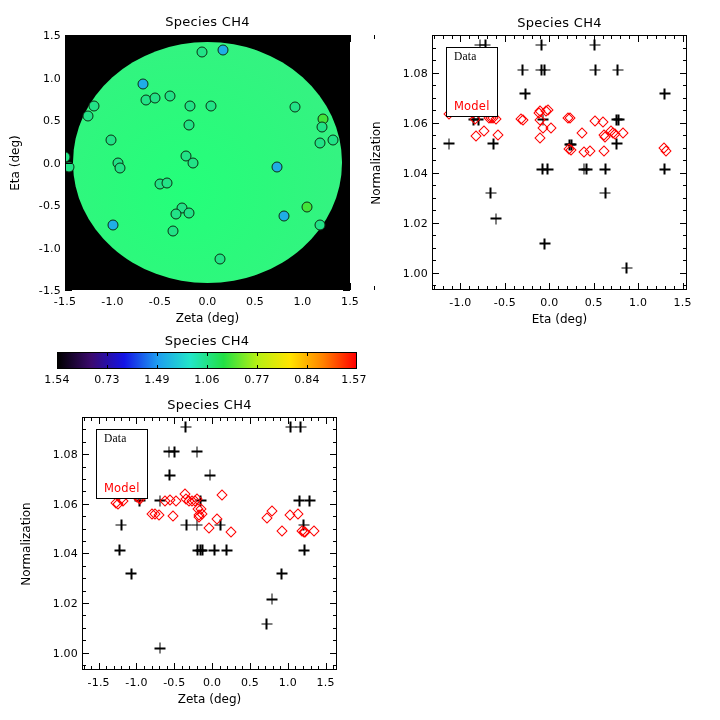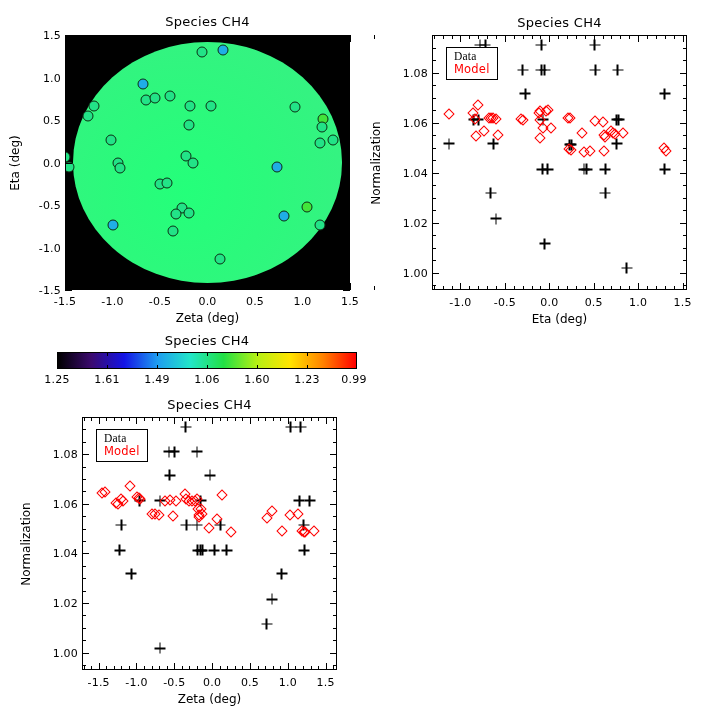--- a/index.html
+++ b/index.html
@@ -38,21 +38,21 @@
   .gplus::before{left:50%;top:0;width:1.7px;height:100%;margin-left:-.85px;}
   .gplus::after{top:50%;left:0;height:1.7px;width:100%;margin-top:-.85px;}
   .gdia{position:absolute;width:8px;height:8px;box-sizing:border-box;
         border:1.5px solid #ff0000;transform:translate(-50%,-50%) rotate(45deg);}
 
   
   .legend{position:absolute;border:1.6px solid #000;background:#fff;
           padding:2px 7px 3px 7px;line-height:1.15;z-index:6;}
   .legend div{font-size:11.5px;letter-spacing:.2px;}
   .lg-data{color:#000;font-family:Liberation Serif, serif;}
-  .lg-model{color:#ff0000;}
+  .lg-model{color:#ff0000;margin-top:37px;}
 
   
   #cbar{position:absolute;border:1px solid #000;box-sizing:border-box;}
   #cbar-grad{position:absolute;inset:0;}
   .cbtick{position:absolute;width:1px;background:#000;top:0;height:4px;}
 </style>
 </head>
 <body>
 
 <div class="panel" id="p-image" style="left: 0px; top: 0px; width: 370px; height: 340px;">
@@ -372,37 +372,37 @@
     <div class="tickmark" style="left: 313px; top: 47.5px; width: 4px; height: 1px;"></div>
     <div class="tickmark" style="left: 62px; top: 35px; width: 4px; height: 1px;"></div>
     <div class="tickmark" style="left: 313px; top: 35px; width: 4px; height: 1px;"></div>
   </div>
 
 <div class="panel" id="p-cbar" style="left: 0px; top: 330px; width: 370px; height: 55px;">
   <div class="ptitle" id="cbar-title" style="left: 207px; top: 3px;">Species  CH4</div>
   <div id="cbar" style="left: 57px; top: 22px; width: 300px; height: 17px;">
     <div id="cbar-grad" style="background: linear-gradient(to right, rgb(0, 0, 0), rgb(59, 10, 110), rgb(20, 20, 230), rgb(30, 156, 240), rgb(34, 230, 200), rgb(34, 224, 69), rgb(180, 240, 20), rgb(255, 228, 0), rgb(255, 130, 0), rgb(255, 0, 0));"></div>
   </div>
-<div class="tick x" style="left: 57px; top: 43px;">1.25</div>
+<div class="tick x" style="left: 57px; top: 43px;">1.54</div>
     <div class="cbtick" style="left: 107px; top: 22px; height: 4px;"></div>
     <div class="cbtick" style="left: 107px; top: 35px; height: 4px;"></div>
-    <div class="tick x" style="left: 107px; top: 43px;">1.61</div>
+    <div class="tick x" style="left: 107px; top: 43px;">0.73</div>
     <div class="cbtick" style="left: 157px; top: 22px; height: 4px;"></div>
     <div class="cbtick" style="left: 157px; top: 35px; height: 4px;"></div>
     <div class="tick x" style="left: 157px; top: 43px;">1.49</div>
     <div class="cbtick" style="left: 207px; top: 22px; height: 4px;"></div>
     <div class="cbtick" style="left: 207px; top: 35px; height: 4px;"></div>
     <div class="tick x" style="left: 207px; top: 43px;">1.06</div>
     <div class="cbtick" style="left: 257px; top: 22px; height: 4px;"></div>
     <div class="cbtick" style="left: 257px; top: 35px; height: 4px;"></div>
-    <div class="tick x" style="left: 257px; top: 43px;">1.60</div>
+    <div class="tick x" style="left: 257px; top: 43px;">0.77</div>
     <div class="cbtick" style="left: 307px; top: 22px; height: 4px;"></div>
     <div class="cbtick" style="left: 307px; top: 35px; height: 4px;"></div>
-    <div class="tick x" style="left: 307px; top: 43px;">1.23</div>
-    <div class="tick x" style="left: 357px; top: 43px; transform: translateX(-62%);">0.99</div>
+    <div class="tick x" style="left: 307px; top: 43px;">0.84</div>
+    <div class="tick x" style="left: 357px; top: 43px; transform: translateX(-62%);">1.57</div>
   </div>
 
 <div class="panel" id="p-zeta" style="left: 0px; top: 385px; width: 380px; height: 335px;">
   <div class="ptitle" id="zeta-title" style="left: 209.5px; top: 12px;">Species  CH4</div>
   <div class="frame" id="zeta-frame" style="left: 82px; top: 32px; width: 255px; height: 253px;"></div>
   <div class="legend" id="zeta-legend" style="left: 96px; top: 44px;">
     <div class="lg-data">Data</div>
     <div class="lg-model">Model</div>
   </div>
   <div class="axlabel" id="zeta-xlab" style="left: 209.5px; top: 307px;">Zeta (deg)</div>

